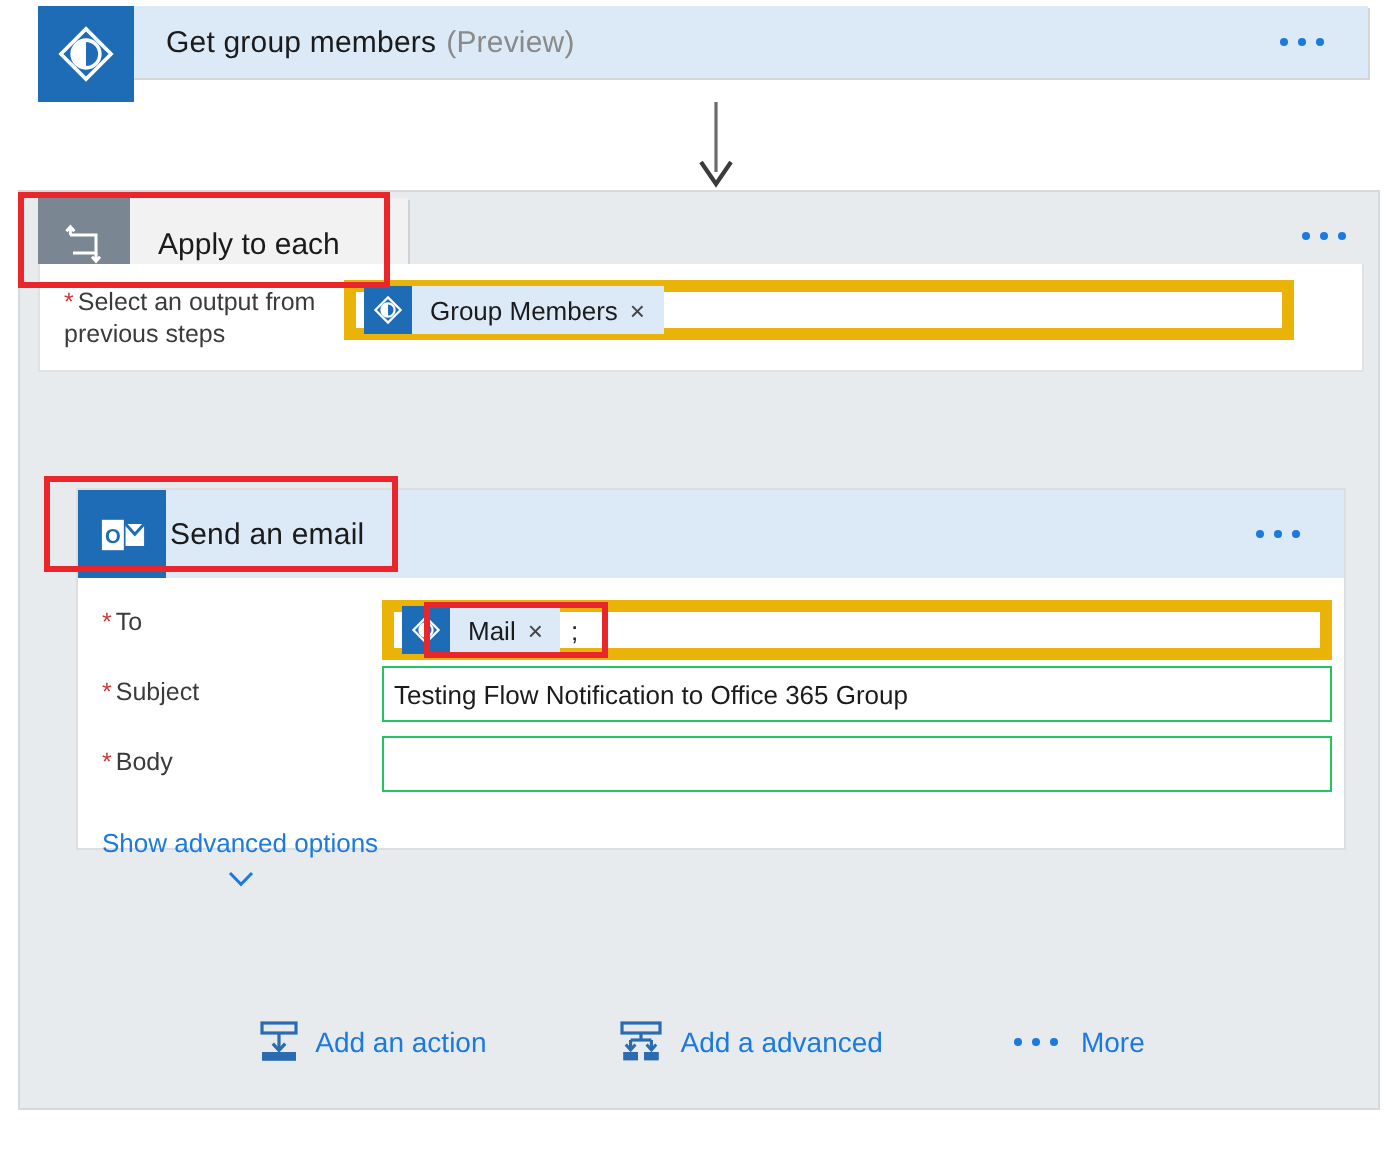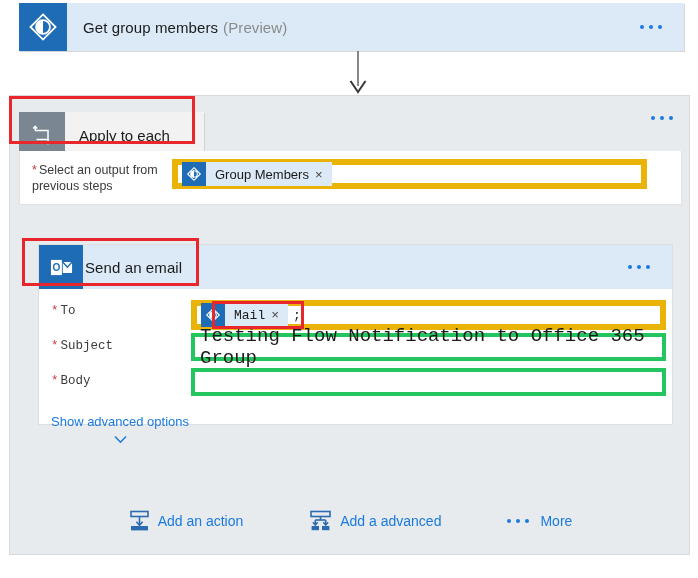--- a/index.html
+++ b/index.html
@@ -24,21 +24,21 @@
     background: #ffffff;
     box-sizing: border-box;
   }
 
   
   .top-card {
     position: absolute;
     left: 19px;
     top: 3px;
     width: 665px;
-    height: 48px;
+    height: 36px;
     background: #dce9f7;
     box-shadow: 1px 1px 0 rgba(0,0,0,0.16);
     display: flex;
     align-items: stretch;
   }
   .card-icon {
     width: 48px;
     height: 48px;
     flex: 0 0 48px;
     background: #1e6cb5;
@@ -93,21 +93,21 @@
     width: 681px;
     height: 460px;
     background: #e7ebee;
     border: 1px solid #d7dadd;
     box-sizing: border-box;
   }
 
   .scope-header {
     position: absolute;
     left: 9px;
-    top: 16px;
+    top: 3px;
     width: 185px;
     height: 46px;
     display: flex;
     align-items: stretch;
     background: #f2f2f2;
     box-shadow: 1px 1px 0 rgba(0,0,0,0.10);
   }
   .scope-header .loop-icon-box {
     width: 46px;
     height: 46px;
@@ -149,21 +149,21 @@
     border: 3px solid #e8262b;
     box-sizing: border-box;
     pointer-events: none;
     z-index: 40;
   }
 
   
   .scope-body {
     position: absolute;
     left: 9px;
-    top: 55px;
+    top: 36px;
     width: 663px;
     height: 54px;
     background: #ffffff;
     border: 1px solid #e1e1e1;
     border-top: none;
     box-sizing: border-box;
     display: flex;
     align-items: flex-start;
   }
   .field-label {
@@ -261,42 +261,41 @@
     top: 44px;
     right: 0;
     bottom: 0;
     padding-top: 9px;
     box-sizing: border-box;
   }
   .form-row {
     display: flex;
     align-items: flex-start;
     height: 35px;
-    font-family: Liberation Mono, monospace;
   }
   .form-row .lbl {
     flex: 0 0 152px;
     width: 152px;
     padding-left: 12px;
     padding-top: 6px;
     font-size: 12.5px;
     color: #3b3b3b;
     box-sizing: border-box;
   }
   .text-input {
     flex: 0 0 auto;
     width: 440px;
     height: 28px;
-    border: 4px solid #22c55e;
+    border: 1px solid #22c55e;
     background: #ffffff;
     box-sizing: border-box;
     display: flex;
     align-items: center;
     padding: 0 5px;
-    font-size: 19px;
+    font-size: 13px;
     color: #1b1b1b;
   }
   .adv-link {
     margin: 11px 0 0 12px;
     font-size: 13px;
     color: #1a7ae0;
     display: inline-flex;
     align-items: center;
     gap: 6px;
     cursor: pointer;

